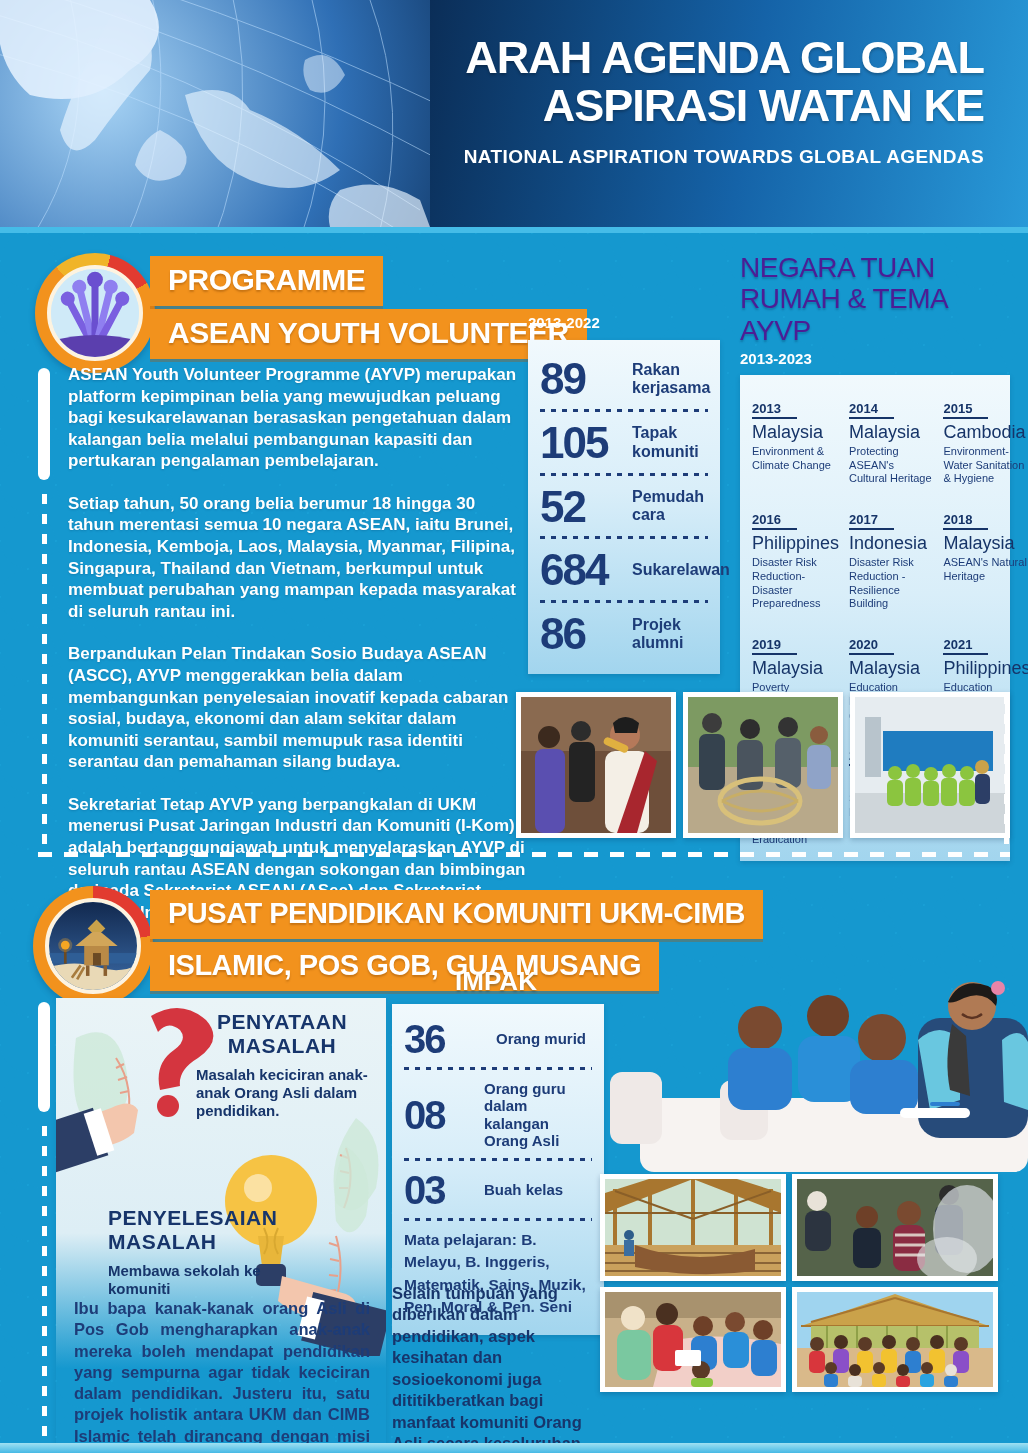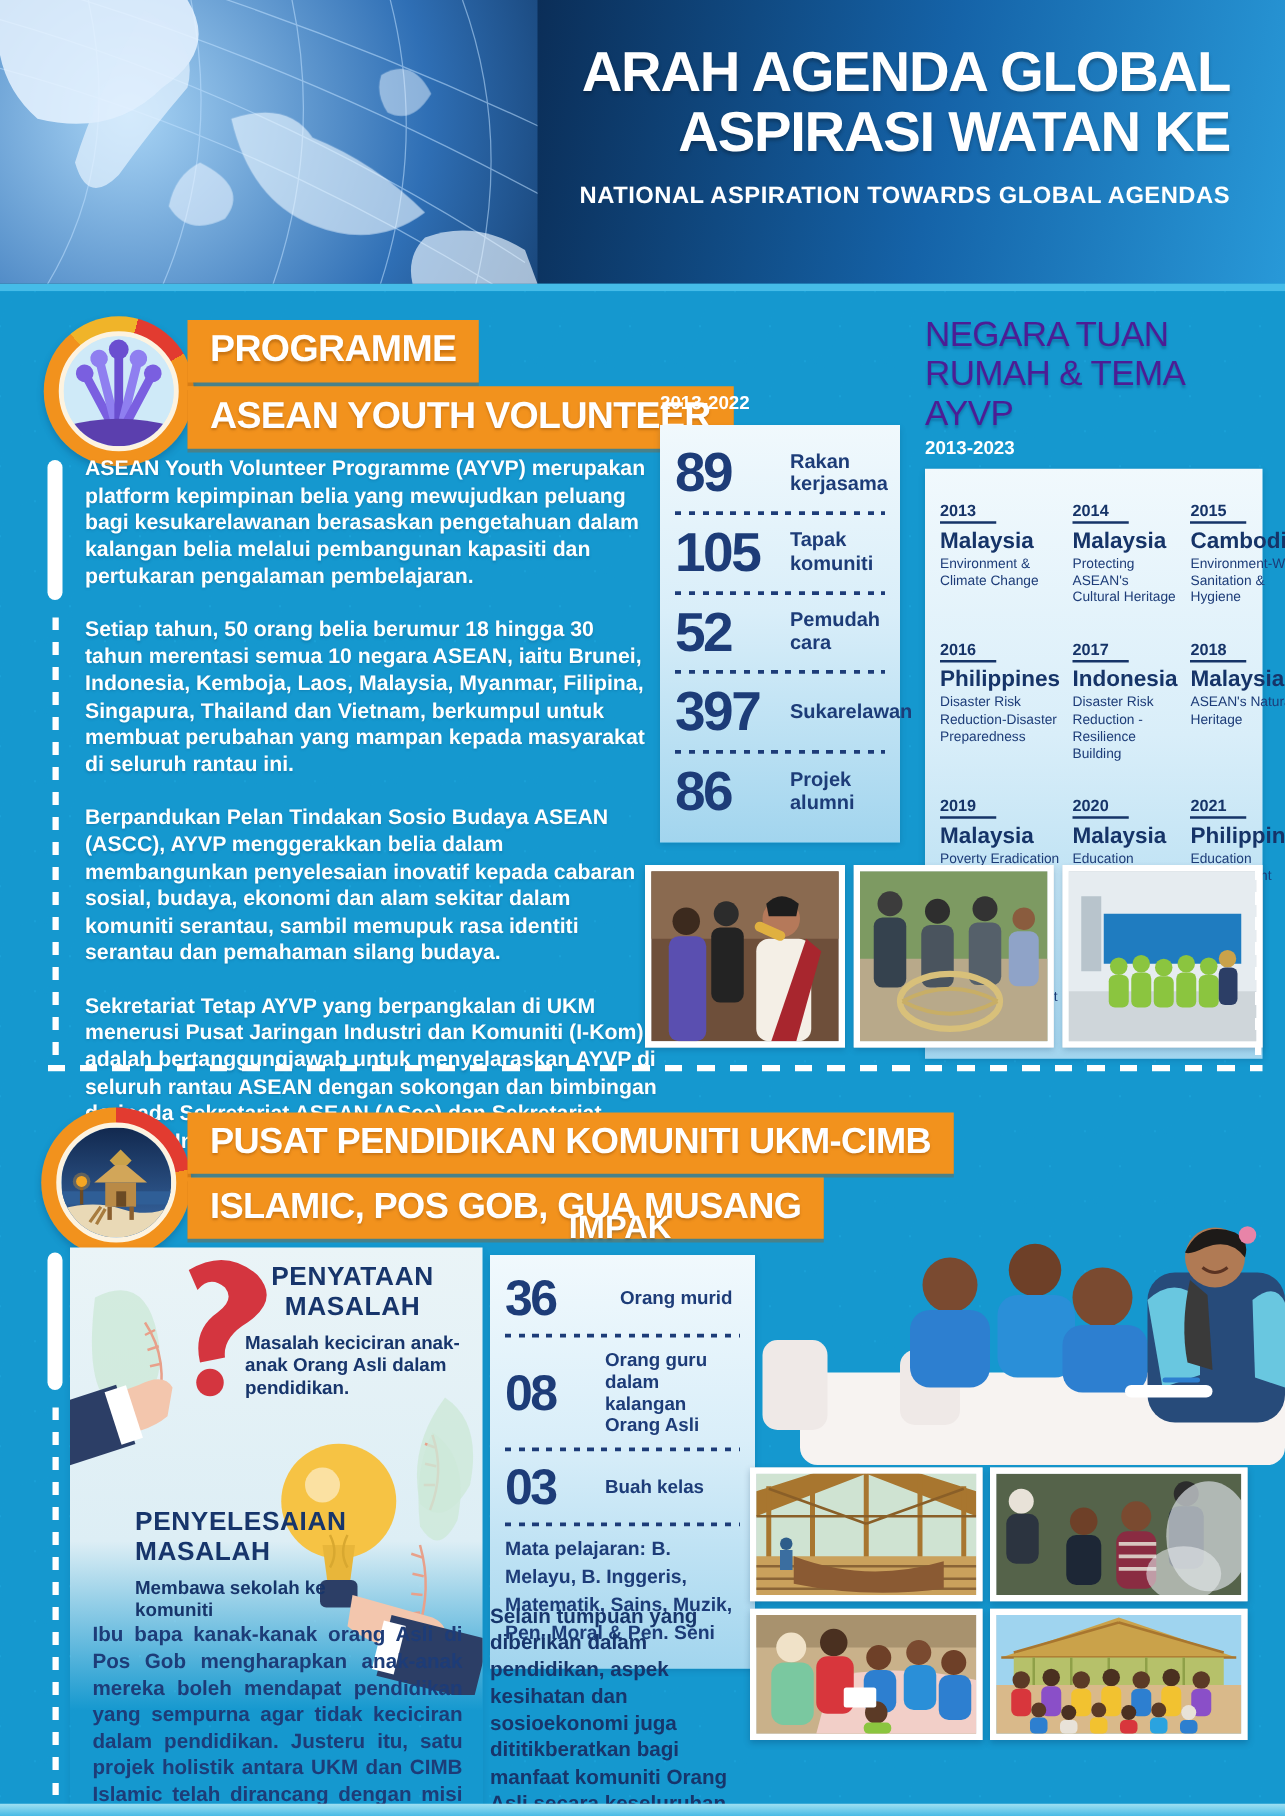--- a/index.html
+++ b/index.html
@@ -46,21 +46,21 @@
          box-shadow:0 2px 5px rgba(0,40,80,.18);}
   .stat-row{display:flex;align-items:center;gap:14px;padding:10px 10px 9px 12px;}
   .stat-value{font-size:44px;font-weight:bold;color:#1d3c78;letter-spacing:-2px;line-height:.95;min-width:78px;}
   .stat-label{font-size:16px;font-weight:bold;color:#1d3c78;line-height:1.15;}
   .stat-divider{height:3px;margin:0 12px;
                 background:repeating-linear-gradient(90deg,#1d3c78 0 5px,rgba(0,0,0,0) 5px 11px);}
   
   .hosts-grid{display:grid;grid-template-columns:1fr 1fr 1fr;column-gap:10px;row-gap:14px;padding:14px 12px;}
   .host-year{display:inline-block;font-size:13px;font-weight:bold;color:#163468;
              border-bottom:2px solid #163468;padding:0 16px 1px 0;margin-top:12px;}
-  .host-country{font-size:18px;font-weight:bold;color:#163468;margin-top:4px;line-height:1.05;}
+  .host-country{font-size:18px;font-weight:normal;color:#163468;margin-top:4px;line-height:1.05;}
   .host-theme{font-size:11px;color:#1d3c78;line-height:1.25;margin-top:3px;}
   
   .photo{border:5px solid #fff;background:#cfd8dd;box-shadow:0 2px 5px rgba(0,40,80,.25);
          display:block;line-height:0;}
   .photos-row{position:absolute;display:flex;gap:7px;}
   
   .impact2-label{position:absolute;color:#fff;font-size:26px;font-weight:bold;
                  text-shadow:0 2px 2px rgba(0,50,90,.3);text-align:center;}
   .leftpanel2{position:absolute;background:linear-gradient(180deg,#eaf4f7 0%,#ddeef5 52%,rgba(27,164,218,0) 82%);
               box-shadow:0 2px 5px rgba(0,40,80,.12);}
@@ -175,21 +175,21 @@
         <div class="stat-value">105</div>
         <div class="stat-label">Tapak komuniti</div>
       </div>
       <div class="stat-divider"></div>
       <div class="stat-row">
         <div class="stat-value">52</div>
         <div class="stat-label">Pemudah cara</div>
       </div>
       <div class="stat-divider"></div>
       <div class="stat-row">
-        <div class="stat-value">397</div>
+        <div class="stat-value">684</div>
         <div class="stat-label">Sukarelawan</div>
       </div>
       <div class="stat-divider"></div>
       <div class="stat-row">
         <div class="stat-value">86</div>
         <div class="stat-label">Projek alumni</div>
       </div>
     </div>
   </div>
 

